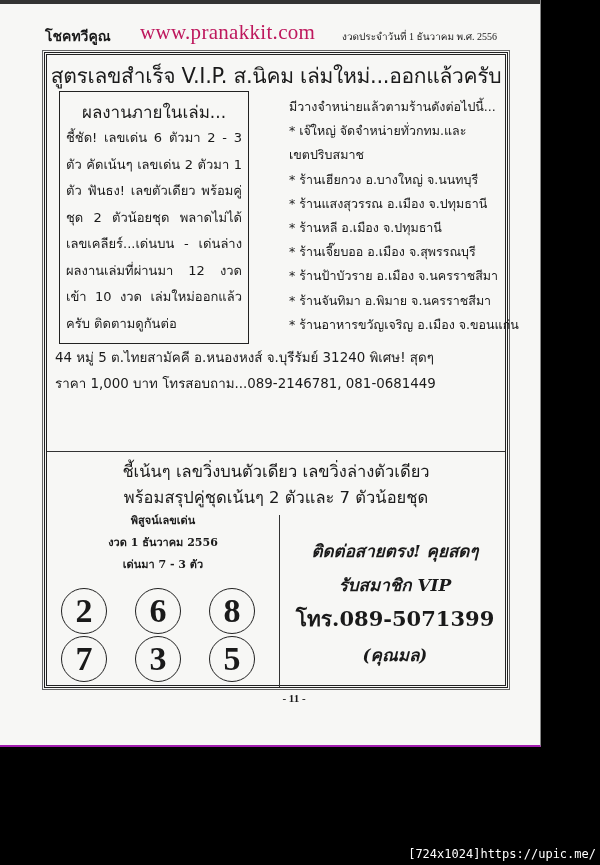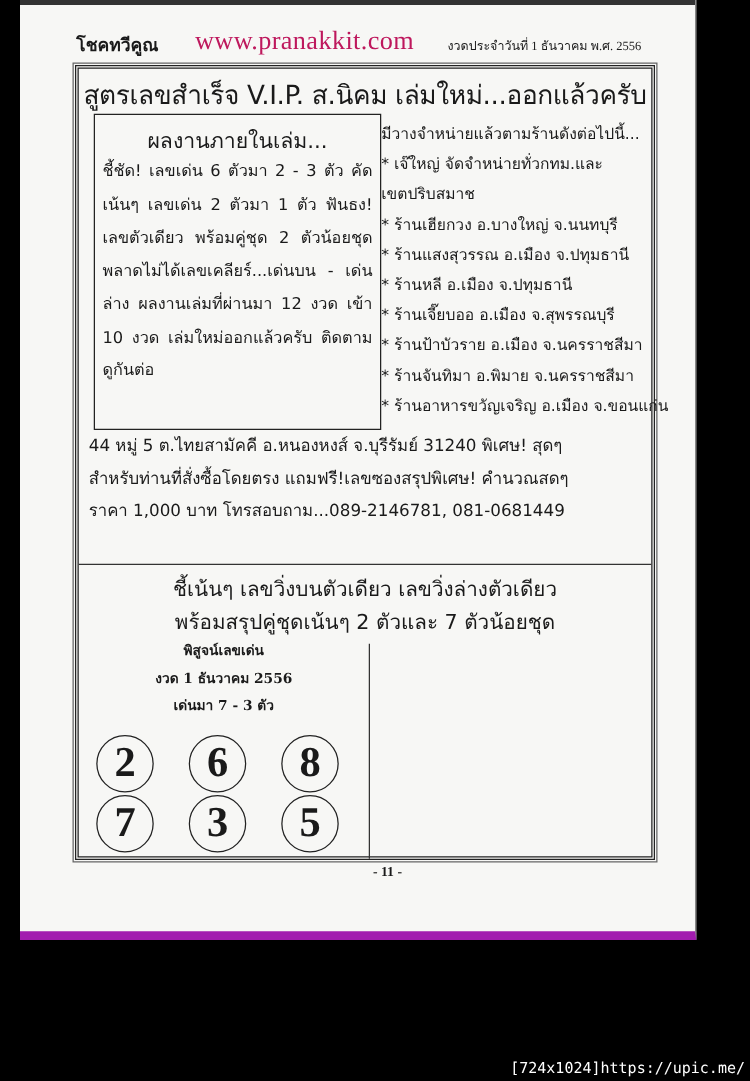--- a/index.html
+++ b/index.html
@@ -1,30 +1,30 @@
 <!DOCTYPE html>
 <html><head>
 <meta charset="utf-8">
 <style>
   html, body { margin:0; padding:0; }
   body { width:600px; height:865px; background:#000; position:relative; overflow:hidden;
          font-family:"DejaVu Sans", sans-serif; color:#1a1a1a; }
-  .page { position:absolute; left:16px; top:0; width:540px; height:745px; background:#f7f7f5;
-          border-right:1px solid #888; border-bottom:7px solid #a21caf; }
+  .page { position:absolute; left:0; top:0; width:540px; height:745px; background:#f7f7f5;
+          border-right:1px solid #888; border-bottom:2px solid #a21caf; }
   .topline { position:absolute; left:0; top:0; width:540px; height:4px; background:#333; }
   .header { position:absolute; left:45px; top:22px; width:470px; height:24px; white-space:nowrap; }
   .brand { font-weight:bold; font-size:14px; position:absolute; left:0; top:3px; }
   .url { font-family:"Liberation Serif", serif; color:#be185d; font-size:21px; position:absolute; left:95px; top:-2px; letter-spacing:0.3px; }
   .issue { font-family:"Liberation Serif", serif; font-size:10px; position:absolute; left:297px; top:7px; }
 
   .frame { position:absolute; left:44px; top:52px; width:464px; height:636px;
            border:3px double #222; box-sizing:border-box; outline:1px solid #666; outline-offset:1px; }
   .title { position:absolute; left:0; top:4px; width:100%; text-align:center; font-size:21px; letter-spacing:-0.3px; }
 
-  .leftbox { position:absolute; left:12px; top:36px; width:230px; height:253px; border:1px solid #222; box-sizing:border-box; }
+  .leftbox { position:absolute; left:12px; top:36px; width:190px; height:253px; border:1px solid #222; box-sizing:border-box; }
   .leftbox .lh { text-align:center; font-size:17px; margin-top:6px; }
   .leftbox .lt { font-size:13px; line-height:26.5px; padding:0 6px; text-align:justify; }
 
   .rightcol { position:absolute; left:242px; top:40px; width:218px; font-size:12.5px; line-height:24.2px; }
   .rightcol div { white-space:nowrap; }
 
   .order { position:absolute; left:0; top:290px; width:100%; padding:0 8px; box-sizing:border-box;
            font-size:13.4px; line-height:26.2px; border-bottom:1px solid #333; height:107px; }
 
   .promo { position:absolute; left:0; top:398px; width:100%; text-align:center; font-size:16.5px; line-height:26px; padding-top:6px; }
@@ -74,21 +74,20 @@
       <div>* ร้านแสงสุวรรณ อ.เมือง จ.ปทุมธานี</div>
       <div>* ร้านหลี อ.เมือง จ.ปทุมธานี</div>
       <div>* ร้านเจี๊ยบออ อ.เมือง จ.สุพรรณบุรี</div>
       <div>* ร้านป้าบัวราย อ.เมือง จ.นครราชสีมา</div>
       <div>* ร้านจันทิมา อ.พิมาย จ.นครราชสีมา</div>
       <div>* ร้านอาหารขวัญเจริญ อ.เมือง จ.ขอนแก่น</div>
     </div>
 
     <div class="order">
       <div>44 หมู่ 5 ต.ไทยสามัคคี อ.หนองหงส์ จ.บุรีรัมย์ 31240 พิเศษ! สุดๆ</div>
-      <div>สำหรับท่านที่สั่งซื้อโดยตรง แถมฟรี!เลขซองสรุปพิเศษ! คำนวณสดๆ</div>
       <div>ราคา 1,000 บาท โทรสอบถาม...089-2146781, 081-0681449</div>
     </div>
 
     <div class="promo">
       <div>ชี้เน้นๆ เลขวิ่งบนตัวเดียว เลขวิ่งล่างตัวเดียว</div>
       <div>พร้อมสรุปคู่ชุดเน้นๆ 2 ตัวและ 7 ตัวน้อยชุด</div>
     </div>
 
     <div class="proof">
       <div>พิสูจน์เลขเด่น</div>
@@ -99,18 +98,24 @@
       <div class="circle">2</div>
       <div class="circle">6</div>
       <div class="circle">8</div>
       <div class="circle">7</div>
       <div class="circle">3</div>
       <div class="circle">5</div>
     </div>
 
     <div class="vdiv"></div>
 
+    <div class="contact">
+      <div class="c1">ติดต่อสายตรง! คุยสดๆ</div>
+      <div class="c2">รับสมาชิก VIP</div>
+      <div class="c3">โทร.089-5071399</div>
+      <div class="c4">(คุณมล)</div>
+    </div>
   </div>
 
   <div class="pageno">- 11 -</div>
 </div>
 
 <div class="watermark">[724x1024]https://upic.me/</div>
 
 </body></html>

